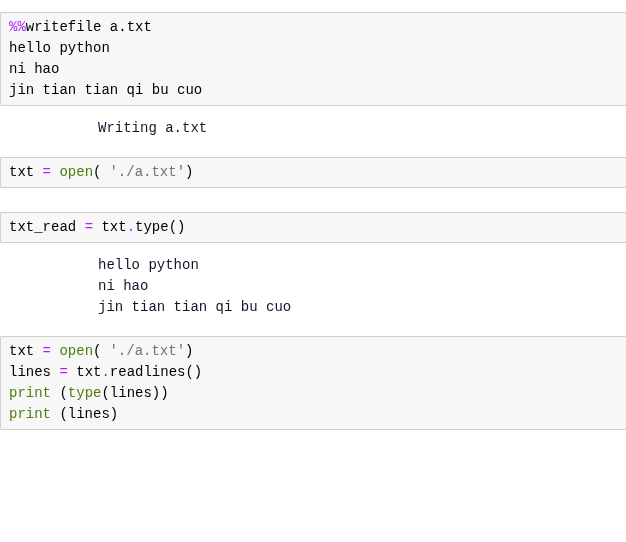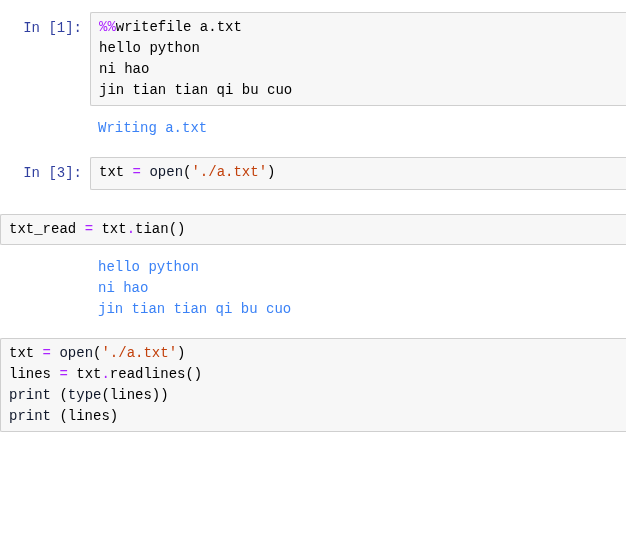--- a/index.html
+++ b/index.html
@@ -45,58 +45,52 @@
     margin-bottom: 14px;
   }
   .output-cell .prompt {
     padding-top: 4px;
   }
   .output-area {
     flex: 1;
     padding: 6px 8px 4px 8px;
     font-family: "Courier New", monospace;
     white-space: pre;
-    color: #3b82f6;
+    color: #0f172a;
   }
   .code-line { display: block; }
   .tok-magic { color: #AA22FF; }
-  .tok-builtin { color: #0f172a; }
-  .tok-str { color: #c2410c; }
+  .tok-builtin { color: #4d7c0f; }
+  .tok-str { color: #737373; margin-left: 8px; }
   .tok-op { color: #AA22FF; font-weight: normal; }
   .tok-plain { color: #000; }
 </style>
 </head>
 <body>
 
 <div class="notebook">
 
   <div class="cell">
-    <div class="prompt">
-      <span class="in-txt">In </span><span class="num">[1]:</span>
-    </div>
     <div class="input-area"><span class="code-line"><span class="tok-magic">%%</span><span class="tok-plain">writefile a.txt</span></span><span class="code-line">hello python</span><span class="code-line">ni hao</span><span class="code-line">jin tian tian qi bu cuo</span></div>
   </div>
   <div class="output-cell">
     <div class="prompt"></div>
     <div class="output-area">Writing a.txt</div>
   </div>
 
   <div class="cell">
-    <div class="prompt">
-      <span class="in-txt">In </span><span class="num">[3]:</span>
-    </div>
     <div class="input-area"><span class="code-line"><span class="tok-plain">txt </span><span class="tok-op">=</span><span class="tok-plain"> </span><span class="tok-builtin">open</span><span class="tok-plain">(</span><span class="tok-str">'./a.txt'</span><span class="tok-plain">)</span></span></div>
   </div>
   <div class="output-cell" style="margin-bottom:8px;">
     <div class="prompt"></div>
     <div class="output-area" style="padding:0 8px;"></div>
   </div>
 
   <div class="cell">
-    <div class="input-area"><span class="code-line"><span class="tok-plain">txt_read </span><span class="tok-op">=</span><span class="tok-plain"> txt</span><span class="tok-op">.</span><span class="tok-plain">tian()</span></span></div>
+    <div class="input-area"><span class="code-line"><span class="tok-plain">txt_read </span><span class="tok-op">=</span><span class="tok-plain"> txt</span><span class="tok-op">.</span><span class="tok-plain">type()</span></span></div>
   </div>
   <div class="output-cell">
     <div class="prompt"></div>
     <div class="output-area">hello python
 ni hao
 jin tian tian qi bu cuo</div>
   </div>
 
   <div class="cell">
     <div class="input-area"><span class="code-line"><span class="tok-plain">txt </span><span class="tok-op">=</span><span class="tok-plain"> </span><span class="tok-builtin">open</span><span class="tok-plain">(</span><span class="tok-str">'./a.txt'</span><span class="tok-plain">)</span></span><span class="code-line"><span class="tok-plain">lines </span><span class="tok-op">=</span><span class="tok-plain"> txt</span><span class="tok-op">.</span><span class="tok-plain">readlines()</span></span><span class="code-line"><span class="tok-builtin">print</span><span class="tok-plain"> (</span><span class="tok-builtin">type</span><span class="tok-plain">(lines))</span></span><span class="code-line"><span class="tok-builtin">print</span><span class="tok-plain"> (lines)</span></span></div>

